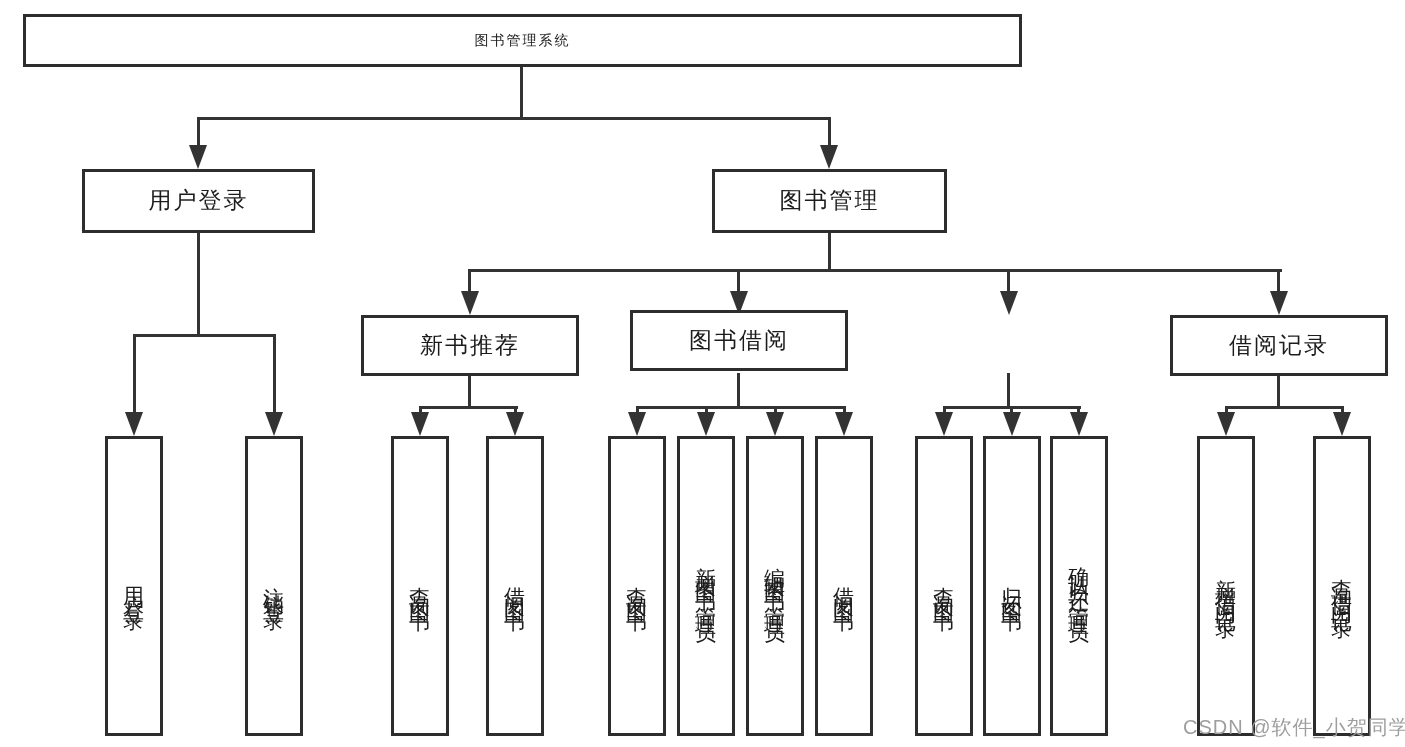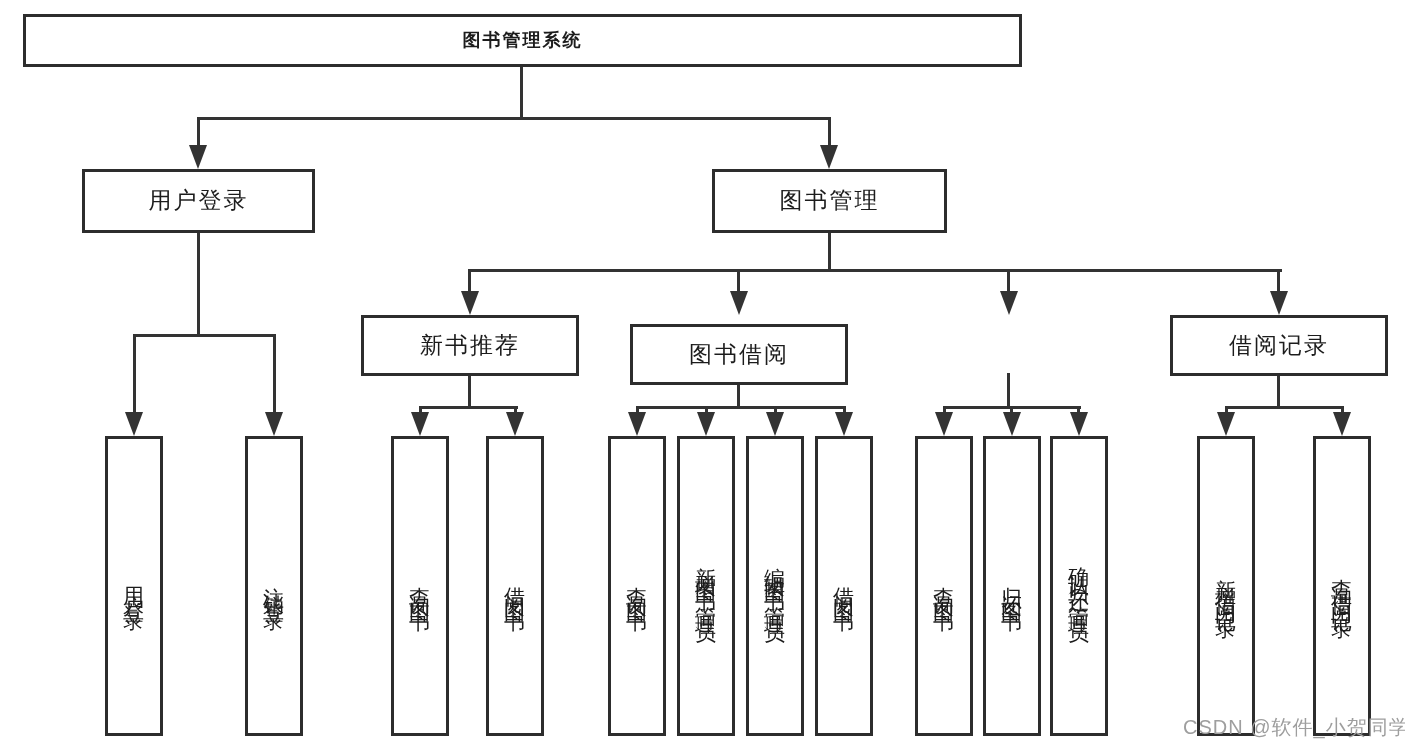--- a/index.html
+++ b/index.html
@@ -8,21 +8,21 @@
     font-family:"Liberation Sans","DejaVu Sans",sans-serif;
     overflow:hidden; color:#1c1c1c;
   }
   .box {
     position:absolute; box-sizing:border-box;
     border:3px solid #2d2d2d; background:#fff;
     display:flex; align-items:center; justify-content:center;
     font-size:23px; letter-spacing:2px; color:#1c1c1c;
     text-align:center; line-height:1.1;
   }
-  .box.title { font-size:18px;font-weight:bold; }
+  .box.title { font-size:14px; }
   .box.leaf {
     writing-mode:vertical-rl; text-orientation:mixed;
     font-size:21px; letter-spacing:8px;
   }
   .vl { position:absolute; width:3px; background:#333; }
   .hl { position:absolute; height:3px; background:#333; }
   .ar {
     position:absolute; width:0; height:0;
     border-left:9px solid transparent; border-right:9px solid transparent;
     border-top:24px solid #333;
@@ -97,21 +97,21 @@
   <div class="ar" style="left:1333px;top:412px"></div>
 
   <div class="box title" style="left:23px;top:14px;width:999px;height:53px">图书管理系统</div>
 
   <div class="box" style="left:82px;top:169px;width:233px;height:64px">用户登录</div>
 
   <div class="box" style="left:712px;top:169px;width:235px;height:64px">图书管理</div>
 
   <div class="box" style="left:361px;top:315px;width:218px;height:61px">新书推荐</div>
 
-  <div class="box" style="left:630px;top:324px;width:218px;height:61px">图书借阅</div>
+  <div class="box" style="left:630px;top:310px;width:218px;height:61px">图书借阅</div>
 
 
   <div class="box" style="left:1170px;top:315px;width:218px;height:61px">借阅记录</div>
 
   <div class="box leaf" style="left:105px;top:436px;width:58px;height:300px">用户登录</div>
 
   <div class="box leaf" style="left:245px;top:436px;width:58px;height:300px">注销登录</div>
 
   <div class="box leaf" style="left:391px;top:436px;width:58px;height:300px">查询图书</div>
 

